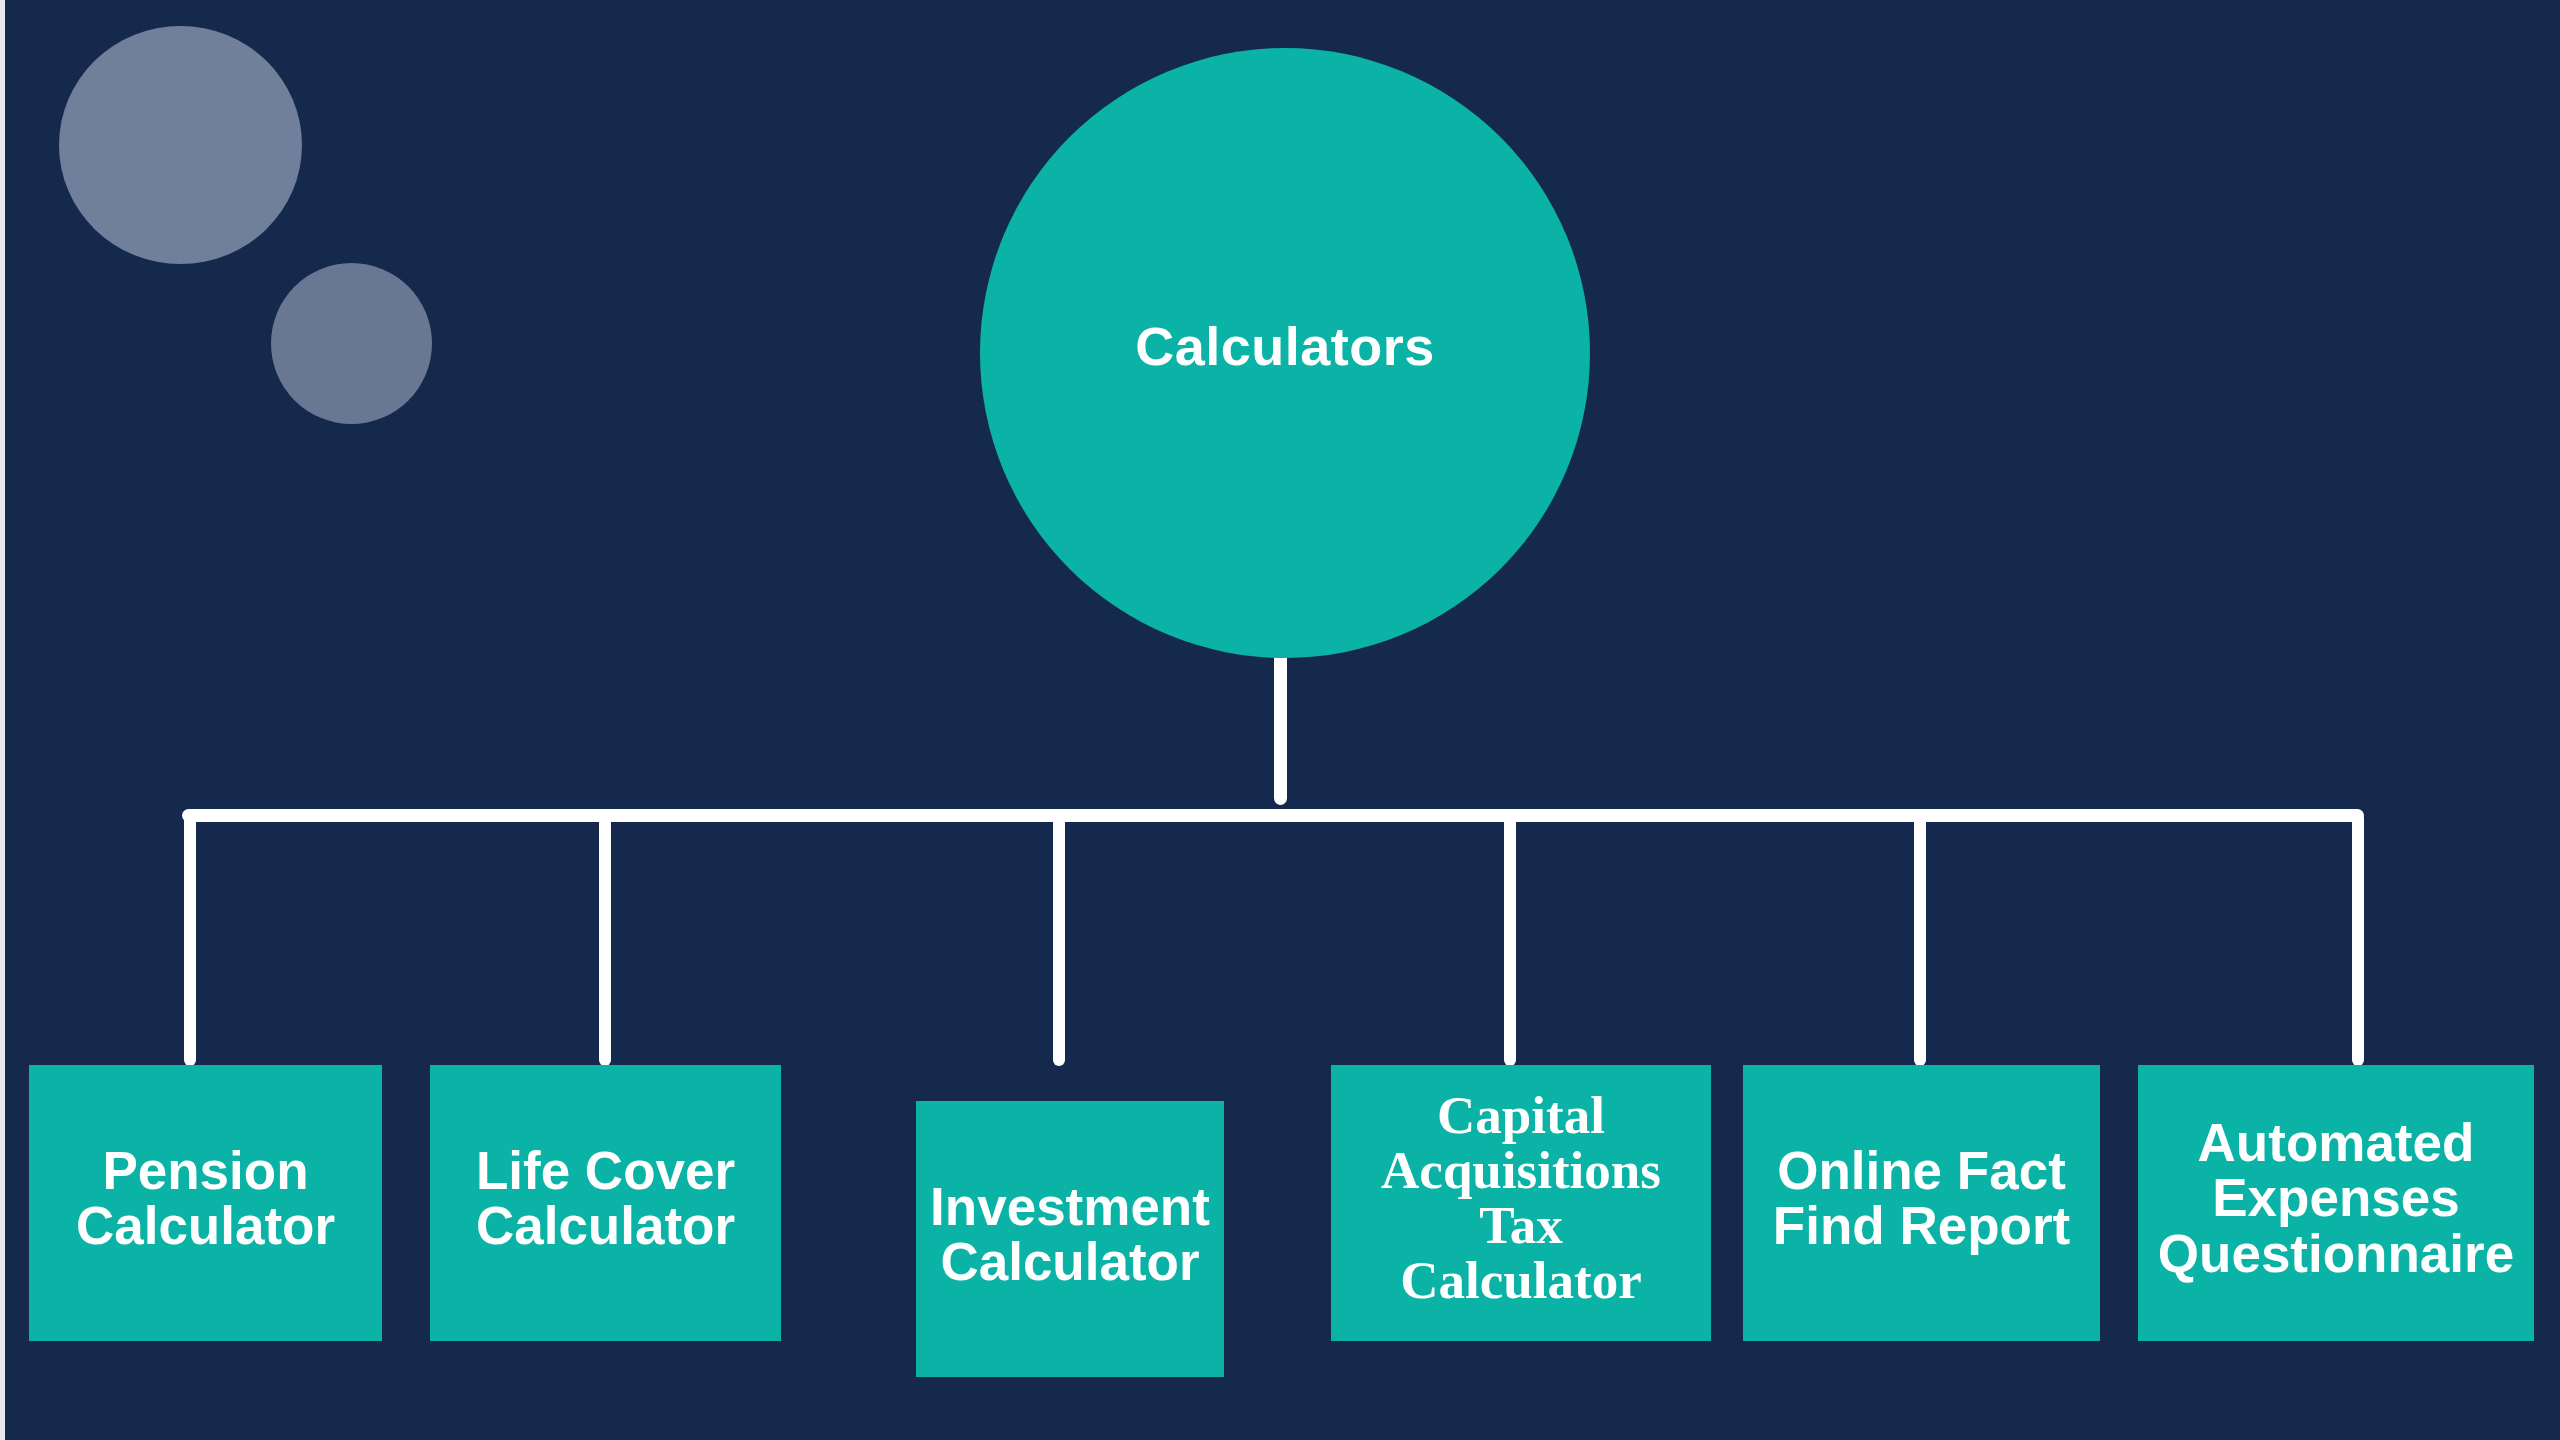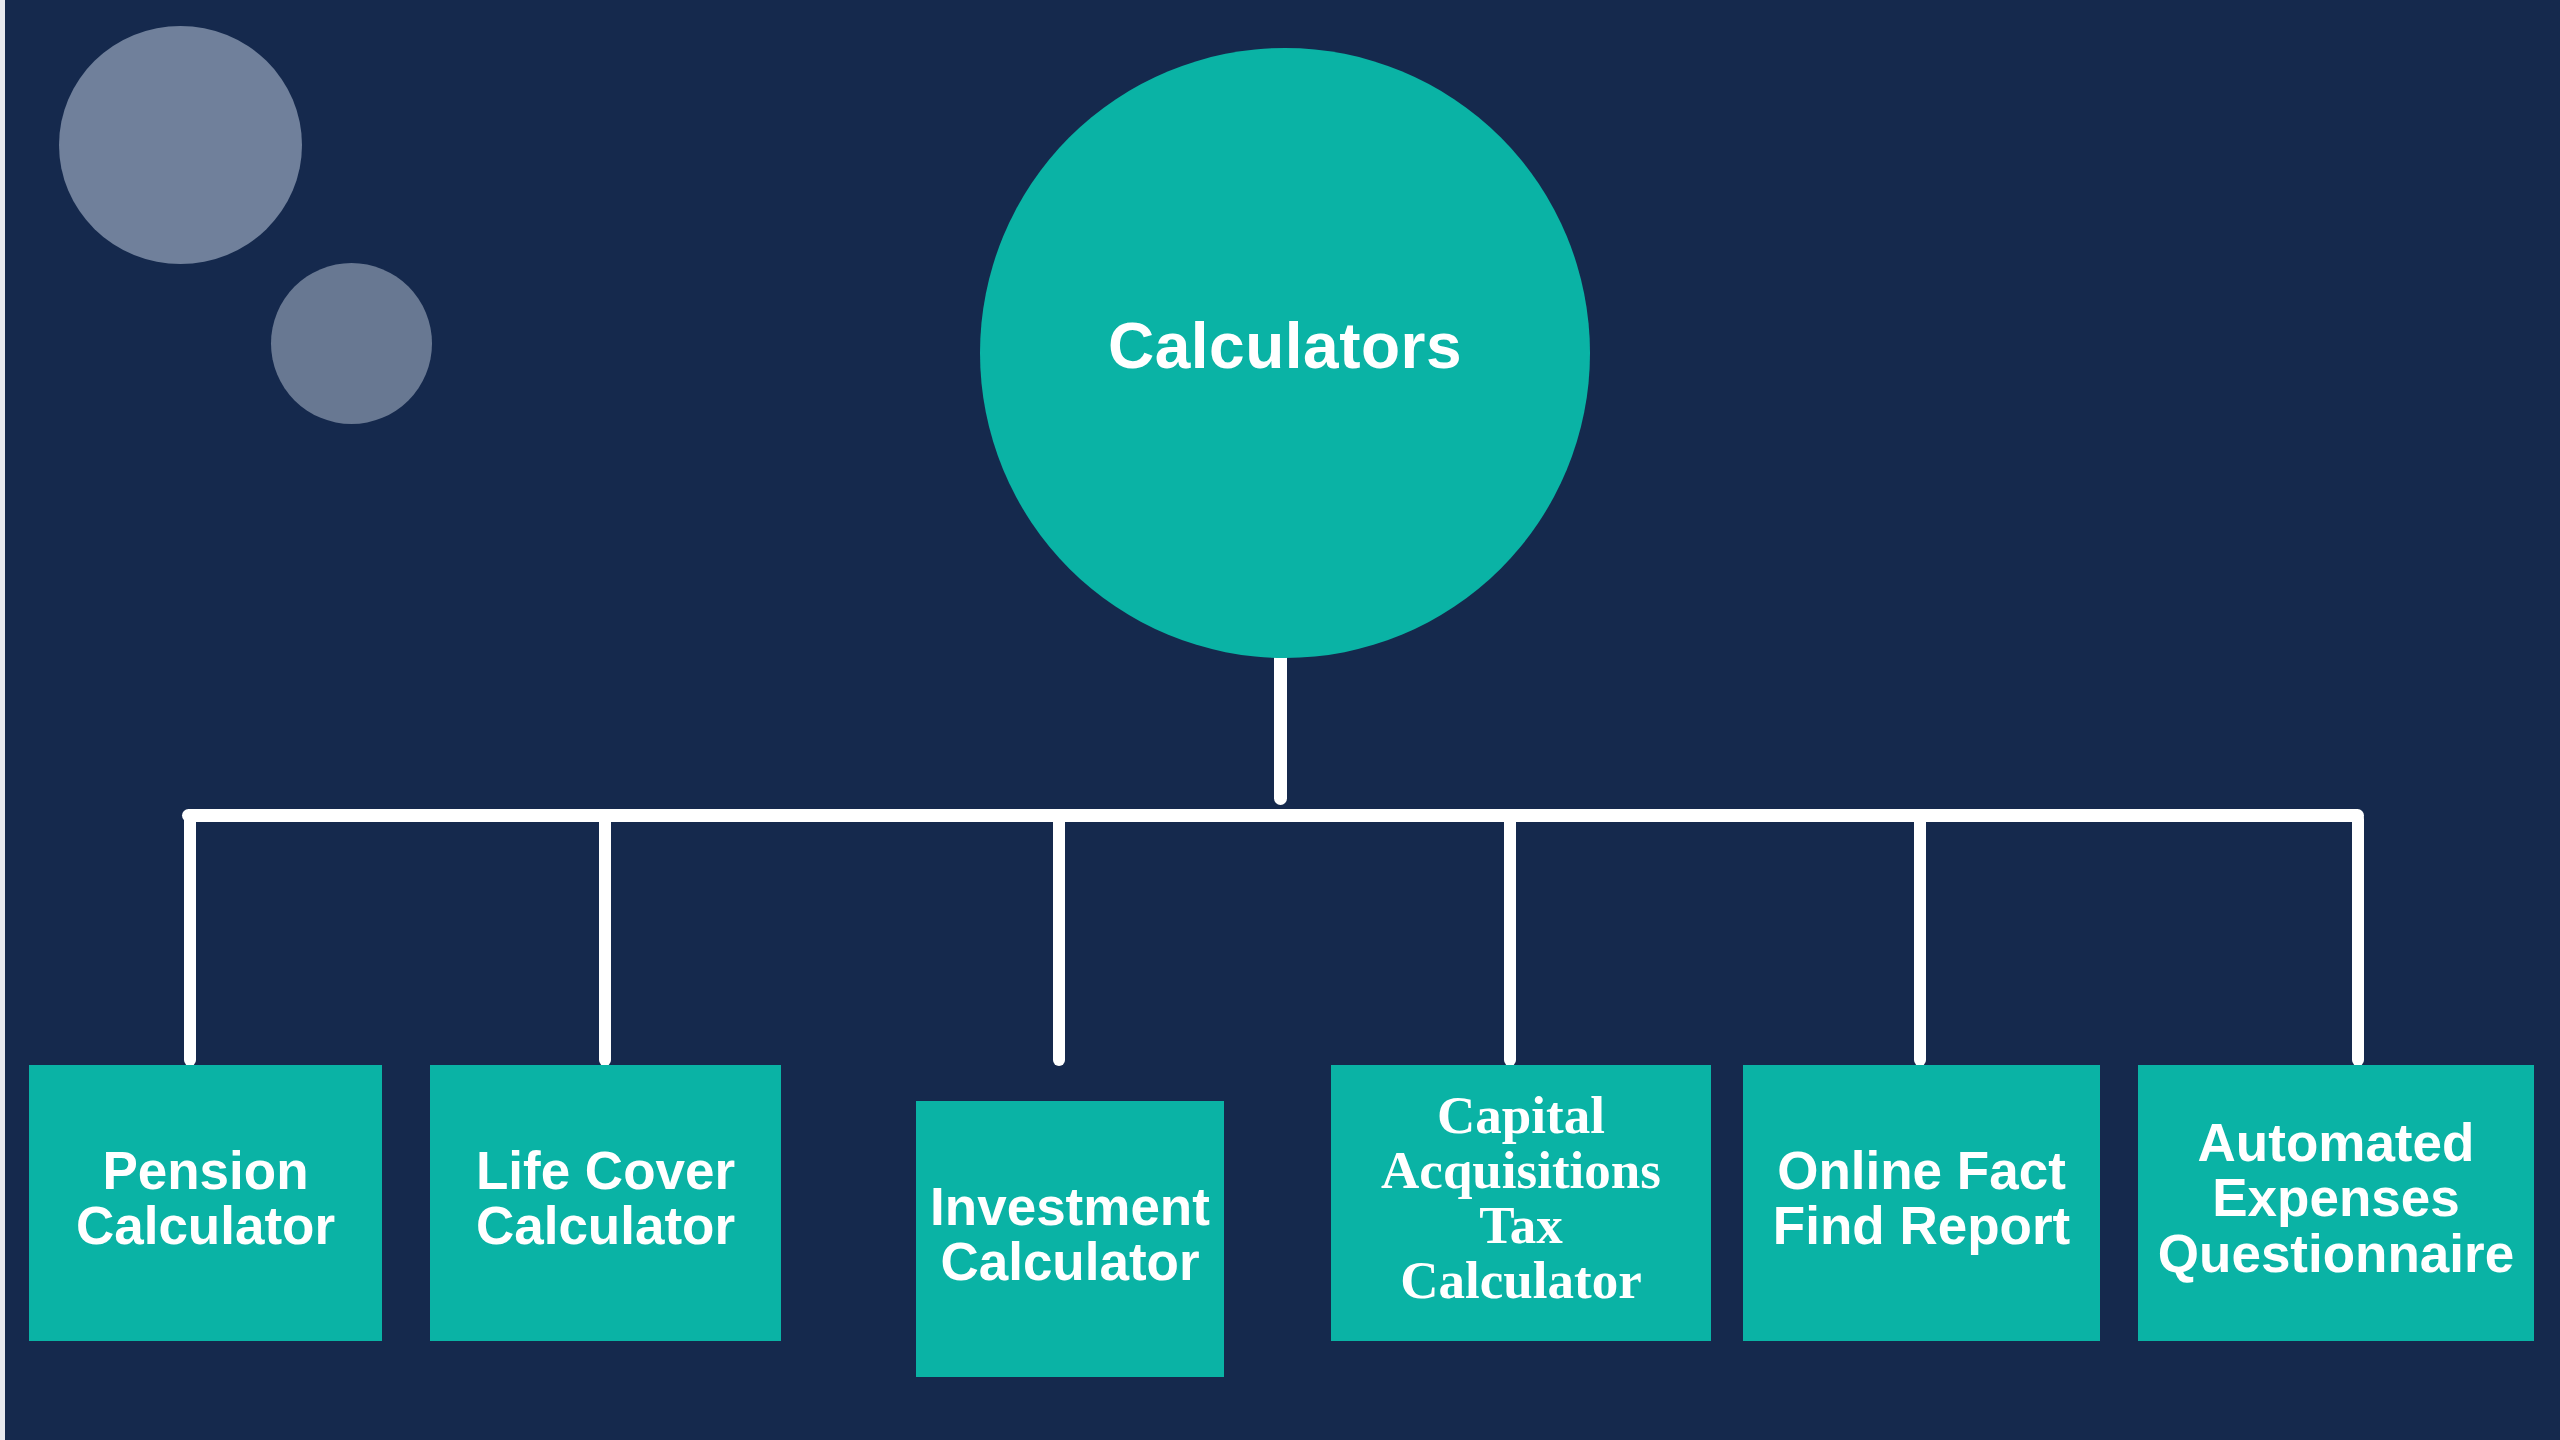--- a/index.html
+++ b/index.html
@@ -43,21 +43,21 @@
     left: 980px; top: 48px;
     width: 610px; height: 610px;
     border-radius: 50%;
     background: var(--accent, #0ab3a5);
     display: flex;
     align-items: center;
     justify-content: center;
   }
   .root-label {
     color: #ffffff;
-    font-size: 64px;
+    font-size: 54px;
     font-weight: bold;
     letter-spacing: 0.5px;
     padding-bottom: 14px;
     text-align: center;
   }
   
   .line {
     position: absolute;
     background: var(--line, #ffffff);
   }

